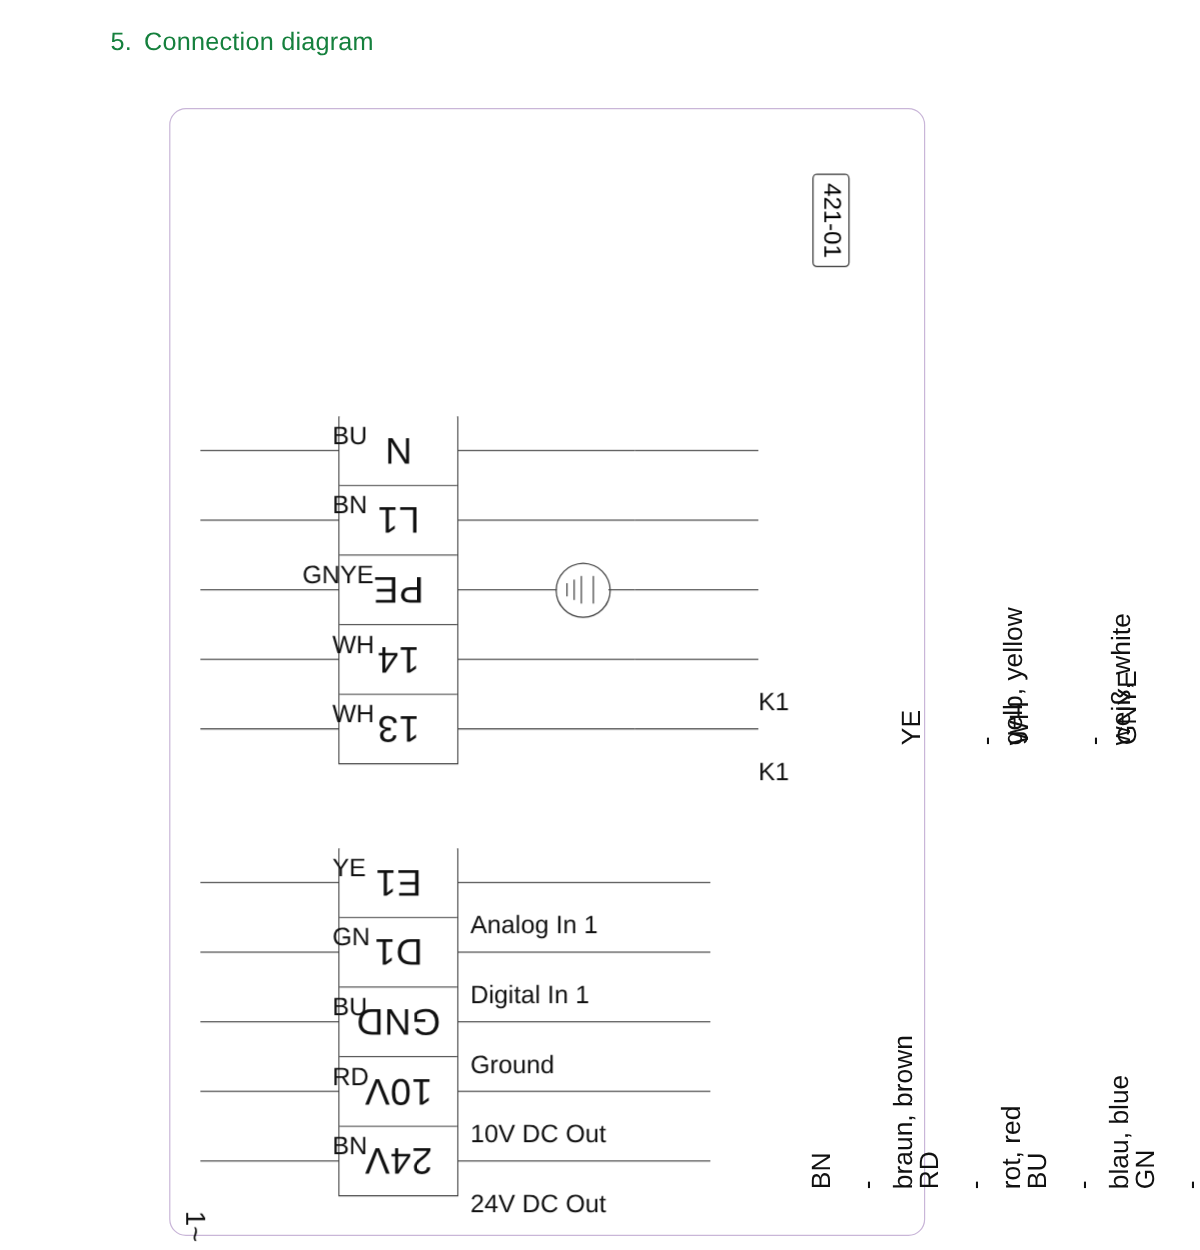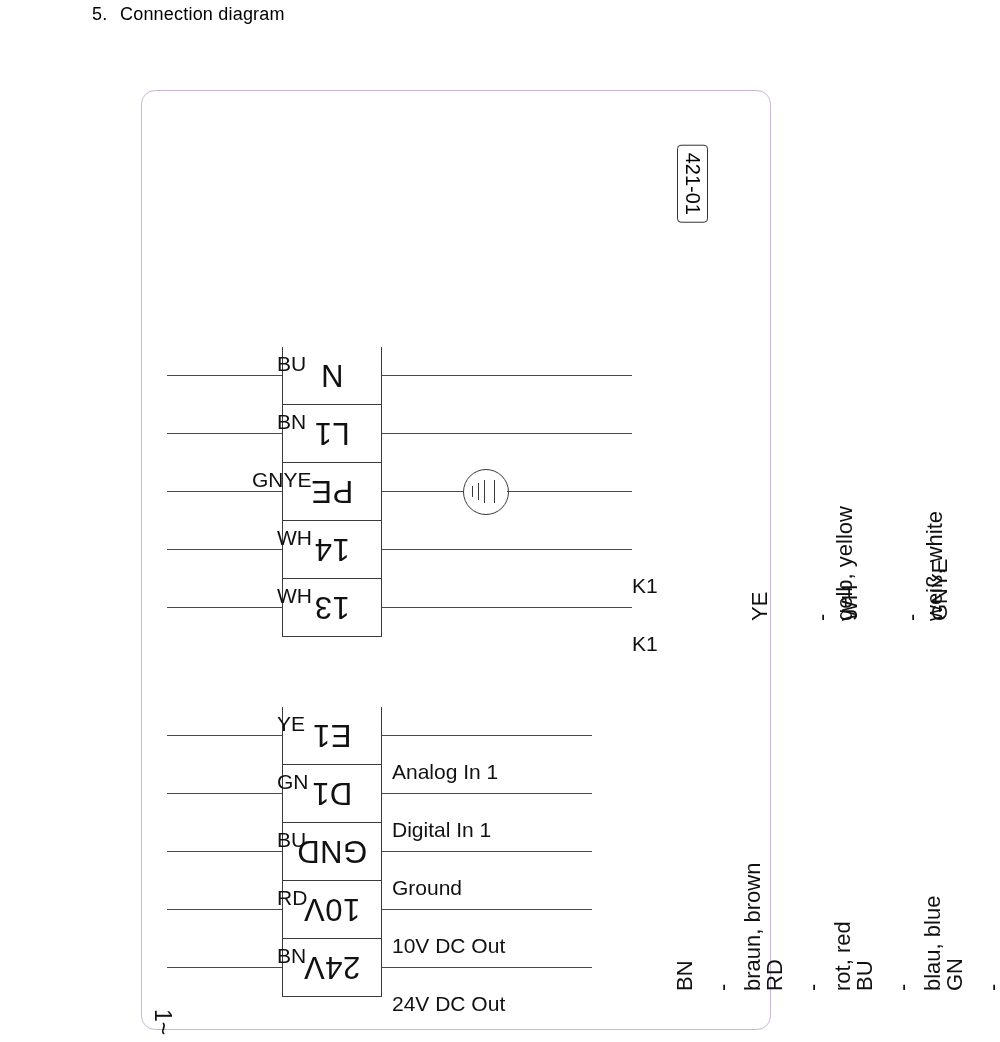--- a/index.html
+++ b/index.html
@@ -13,23 +13,23 @@
     position: relative;
     font-family: "Liberation Sans", sans-serif;
     color: #000000;
     overflow: hidden;
   }
 
   
   .heading {
     position: absolute;
     left: 92px;
-    top: 4px;
-    font-size: 18px;
-    color: #000000;
+    top: 24px;
+    font-size: 21px;
+    color: #15803d;
     letter-spacing: 0.2px;
   }
   .heading .num {
     display: inline-block;
     width: 28px;
   }
 
   
   .panel {
     position: absolute;

